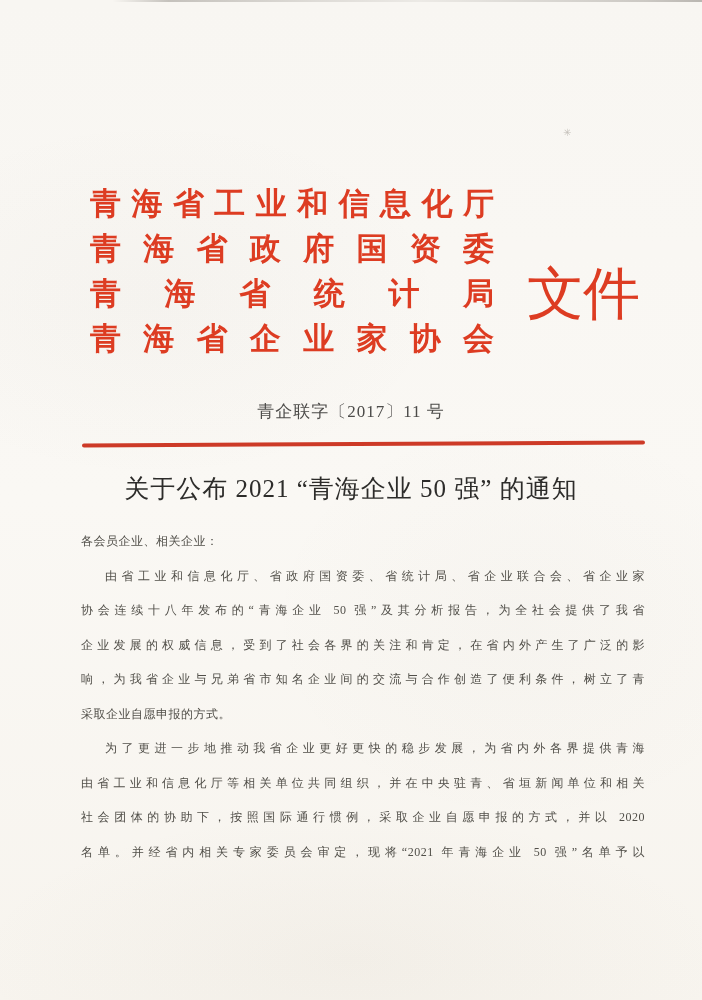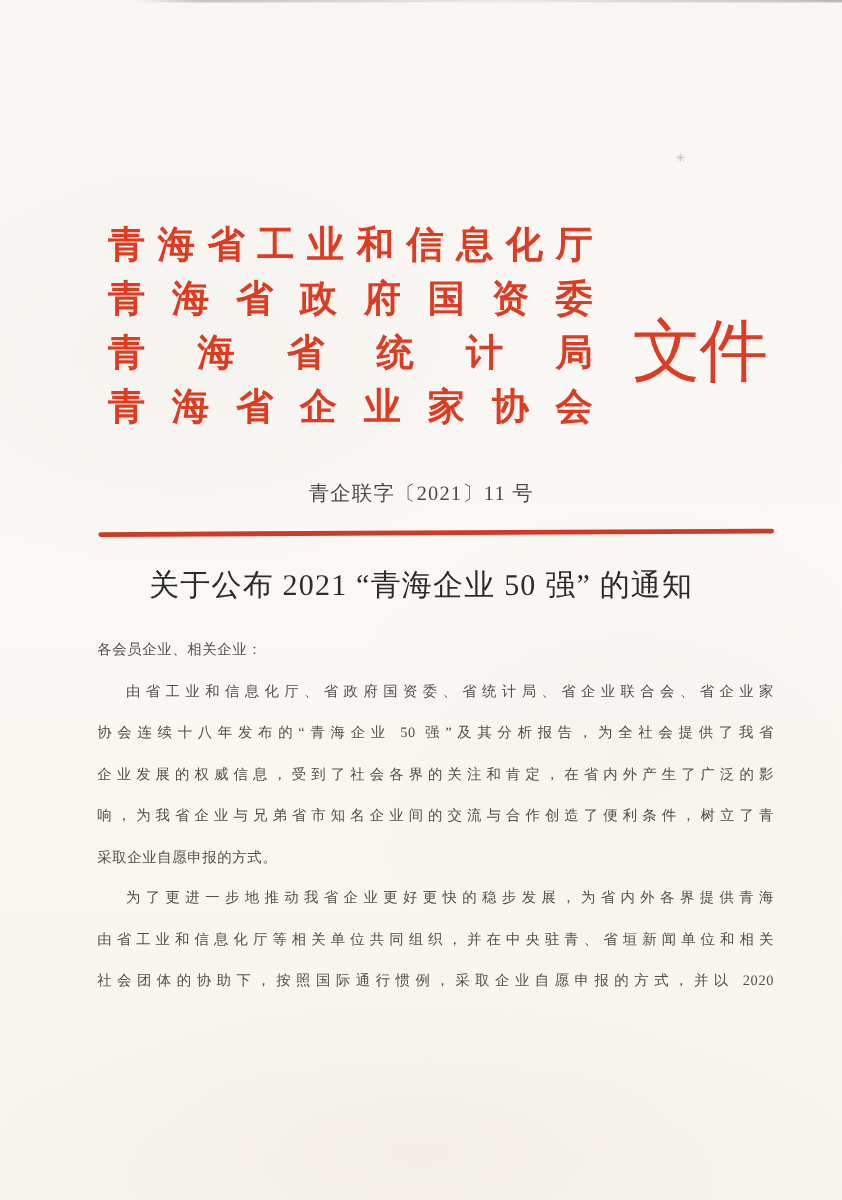--- a/index.html
+++ b/index.html
@@ -92,30 +92,31 @@
 
   <div class="org-list" style="color: rgb(221, 60, 34);">
       <div class="org-line">青海省工业和信息化厅</div>
       <div class="org-line">青海省政府国资委</div>
       <div class="org-line">青海省统计局</div>
       <div class="org-line">青海省企业家协会</div>
     </div>
 
   <div class="doc-word" style="color: rgb(221, 60, 34);">文件</div>
 
-  <div class="ref-number">青企联字〔2021〕11 号</div>
+  <div class="ref-number">青企联字〔2017〕11 号</div>
 
   <div class="divider" style="background: rgb(205, 58, 39);"></div>
 
   <div class="doc-title">关于公布 2021 “青海企业 50 强” 的通知</div>
 
   <div class="doc-body">
       <div class="body-line no-justify">各会员企业、相关企业：</div>
       <div class="body-line indent">由省工业和信息化厅、省政府国资委、省统计局、省企业联合会、省企业家</div>
       <div class="body-line">协会连续十八年发布的“青海企业 50 强”及其分析报告，为全社会提供了我省</div>
       <div class="body-line">企业发展的权威信息，受到了社会各界的关注和肯定，在省内外产生了广泛的影</div>
       <div class="body-line">响，为我省企业与兄弟省市知名企业间的交流与合作创造了便利条件，树立了青</div>
       <div class="body-line no-justify">采取企业自愿申报的方式。</div>
       <div class="body-line indent">为了更进一步地推动我省企业更好更快的稳步发展，为省内外各界提供青海</div>
       <div class="body-line">由省工业和信息化厅等相关单位共同组织，并在中央驻青、省垣新闻单位和相关</div>
       <div class="body-line">社会团体的协助下，按照国际通行惯例，采取企业自愿申报的方式，并以 2020</div>
+      <div class="body-line">名单。并经省内相关专家委员会审定，现将“2021 年青海企业 50 强”名单予以</div>
     </div>
 </div>
 
 </body></html>

